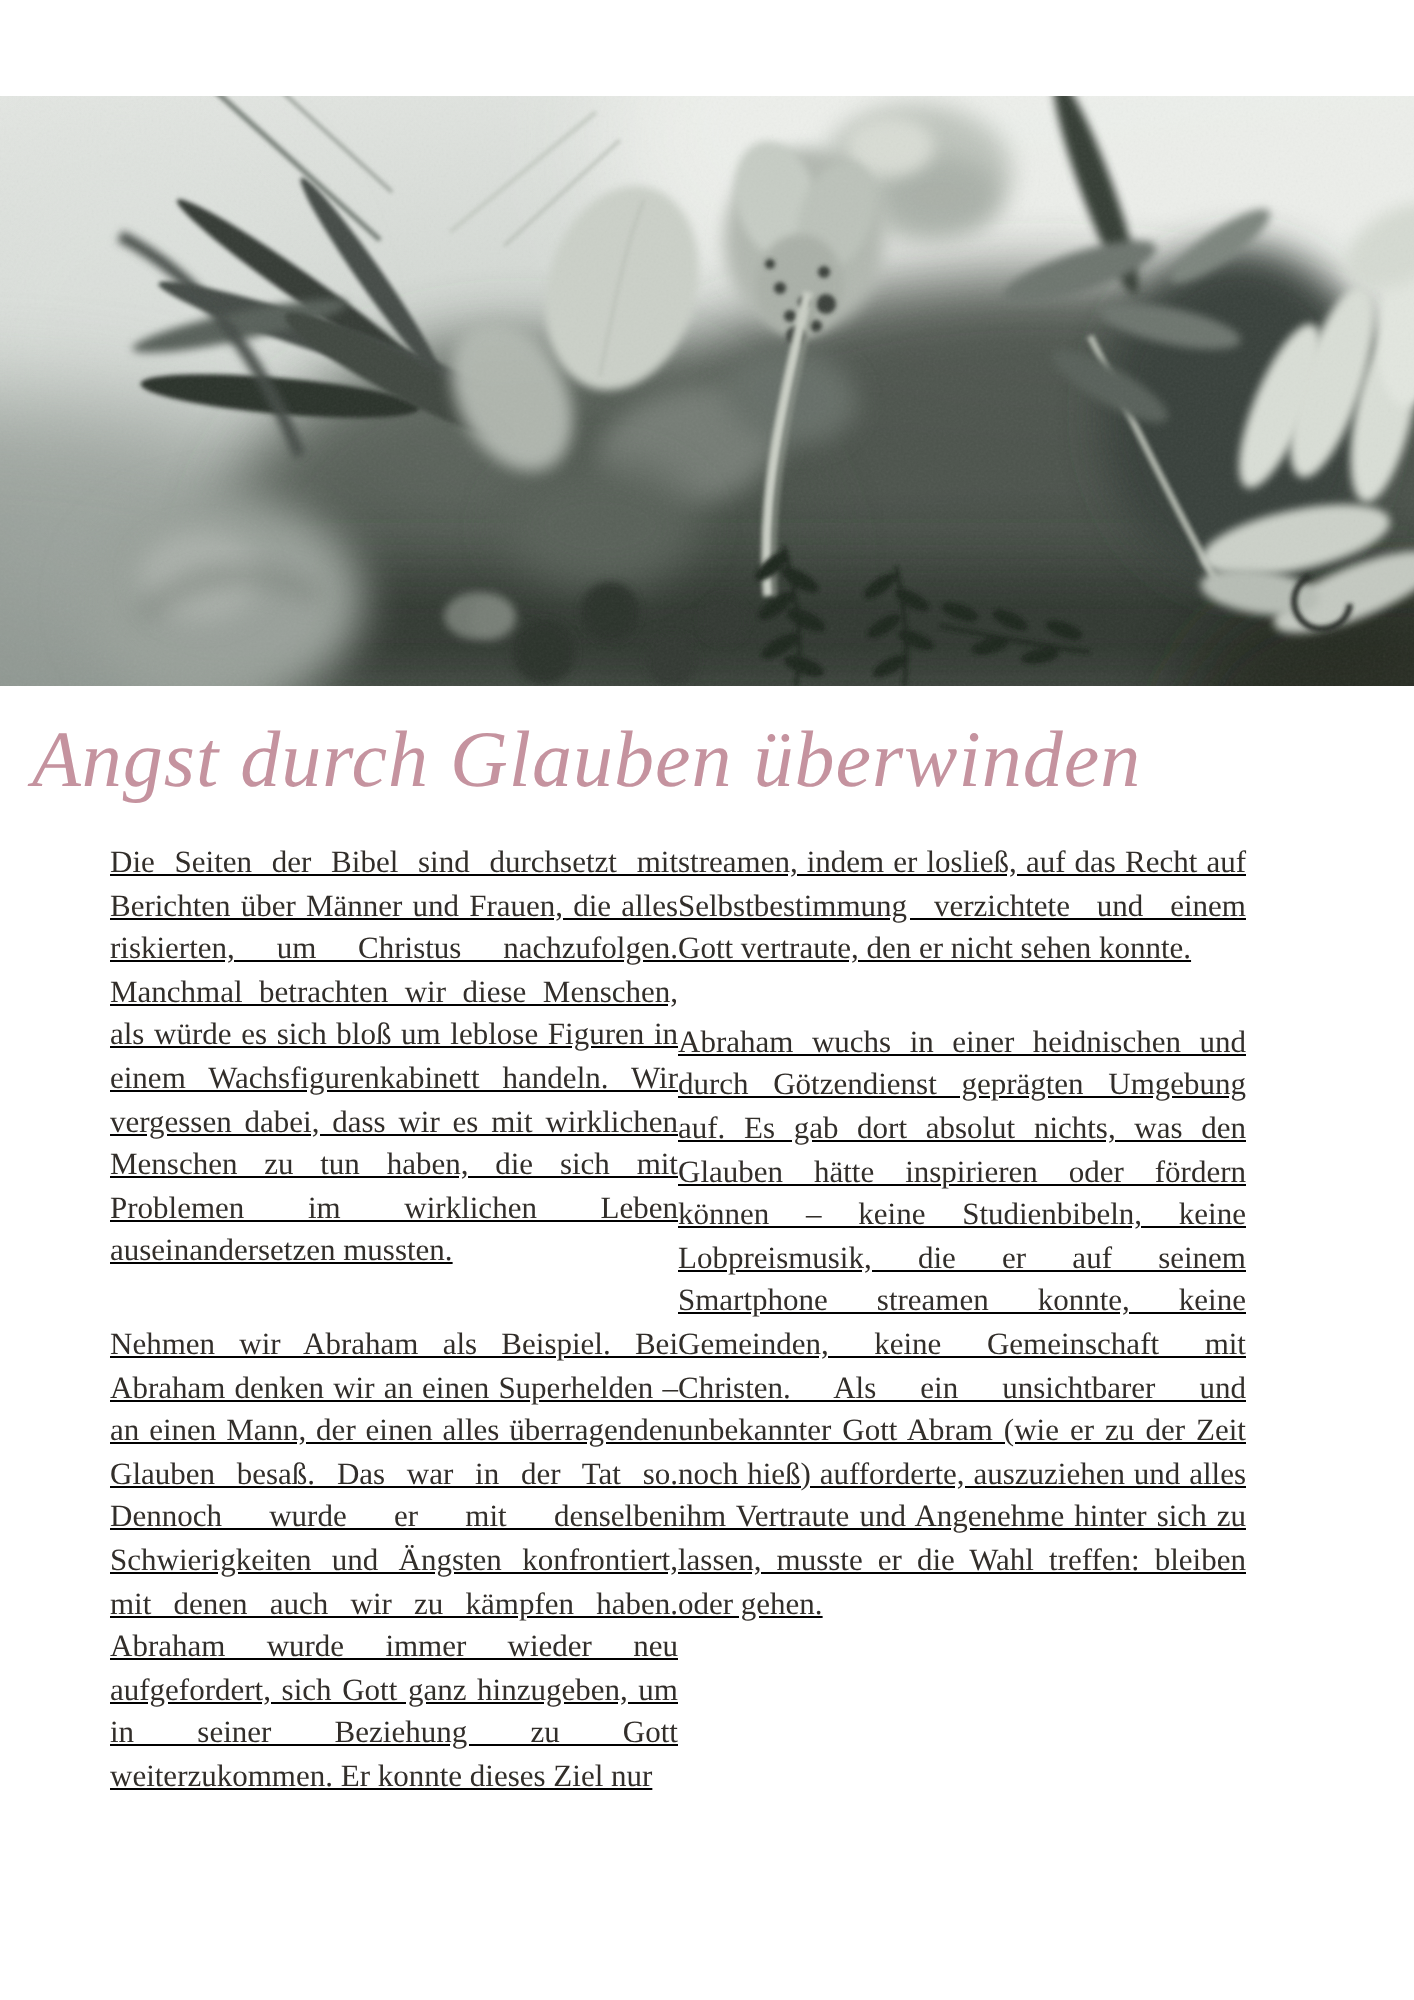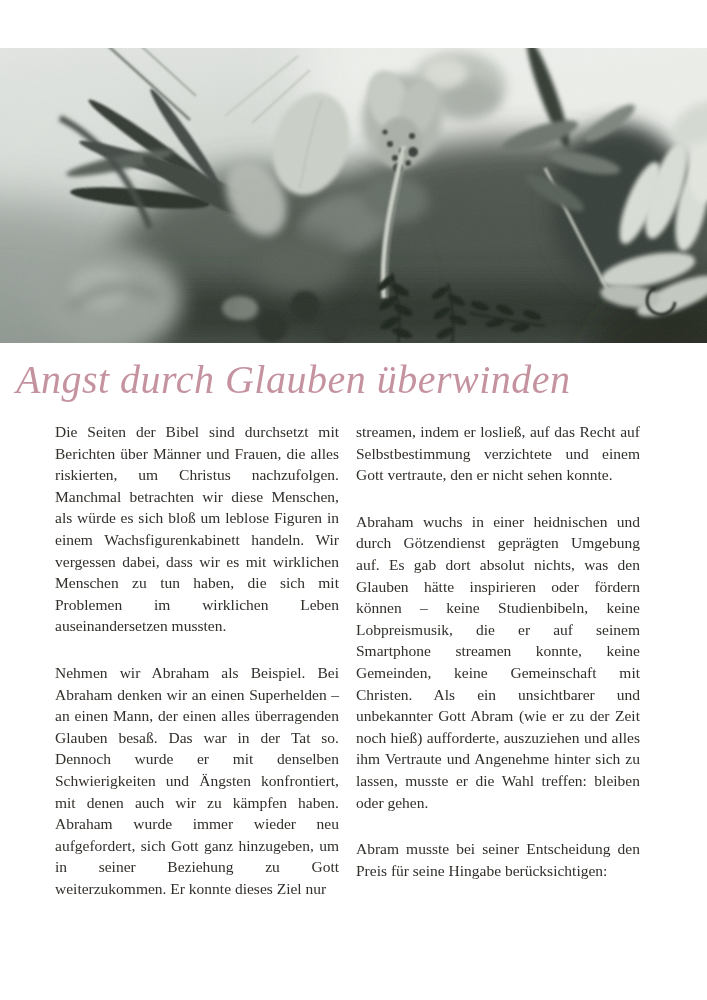--- a/index.html
+++ b/index.html
@@ -30,21 +30,21 @@
     font-size:40px;
     line-height:64px;
     letter-spacing:0.5px;
     color:var(--title_color);
     padding-left:16px;
   }
   .columns{
     position:absolute;top:421px;left:55px;
     width:585px;
     display:flex;
-    gap:17px;
+    text-decoration:underline;
   }
   .col{width:284px;}
   .col p{
     margin:0 0 25px 0;
     font-size:15.5px;
     line-height:21.6px;
     text-align:justify;
     color:var(--text_color);
     hyphens:auto;
     -webkit-hyphens:auto;
@@ -230,17 +230,16 @@
   <h1 class="title">Angst durch Glauben überwinden</h1>
 
   <main class="columns">
     <section class="col">
       <p>Die Seiten der Bibel sind durchsetzt mit Berichten über Männer und Frauen, die alles riskierten, um Christus nachzufolgen. Manchmal betrachten wir diese Menschen, als würde es sich bloß um leblose Figuren in einem Wachsfigurenkabinett handeln. Wir vergessen dabei, dass wir es mit wirklichen Menschen zu tun haben, die sich mit Problemen im wirklichen Leben auseinandersetzen mussten.</p>
       <p>Nehmen wir Abraham als Beispiel. Bei Abraham denken wir an einen Superhelden – an einen Mann, der einen alles überragenden Glauben besaß. Das war in der Tat so. Dennoch wurde er mit denselben Schwierigkeiten und Ängsten konfrontiert, mit denen auch wir zu kämpfen haben. Abraham wurde immer wieder neu aufgefordert, sich Gott ganz hinzugeben, um in seiner Beziehung zu Gott weiterzukommen. Er konnte dieses Ziel nur</p>
     </section>
     <section class="col">
       <p>streamen, indem er losließ, auf das Recht auf Selbstbestimmung verzichtete und einem Gott vertraute, den er nicht sehen konnte.</p>
       <p>Abraham wuchs in einer heidnischen und durch Götzendienst geprägten Umgebung auf. Es gab dort absolut nichts, was den Glauben hätte inspirieren oder fördern können – keine Studienbibeln, keine Lobpreismusik, die er auf seinem Smartphone streamen konnte, keine Gemeinden, keine Gemeinschaft mit Christen. Als ein unsichtbarer und unbekannter Gott Abram (wie er zu der Zeit noch hieß) aufforderte, auszuziehen und alles ihm Vertraute und Angenehme hinter sich zu lassen, musste er die Wahl treffen: bleiben oder gehen.</p>
-      <p>Abram musste bei seiner Entscheidung den Preis für seine Hingabe berücksichtigen:</p>
     </section>
   </main>
 
 </div>
 
 </body></html>

